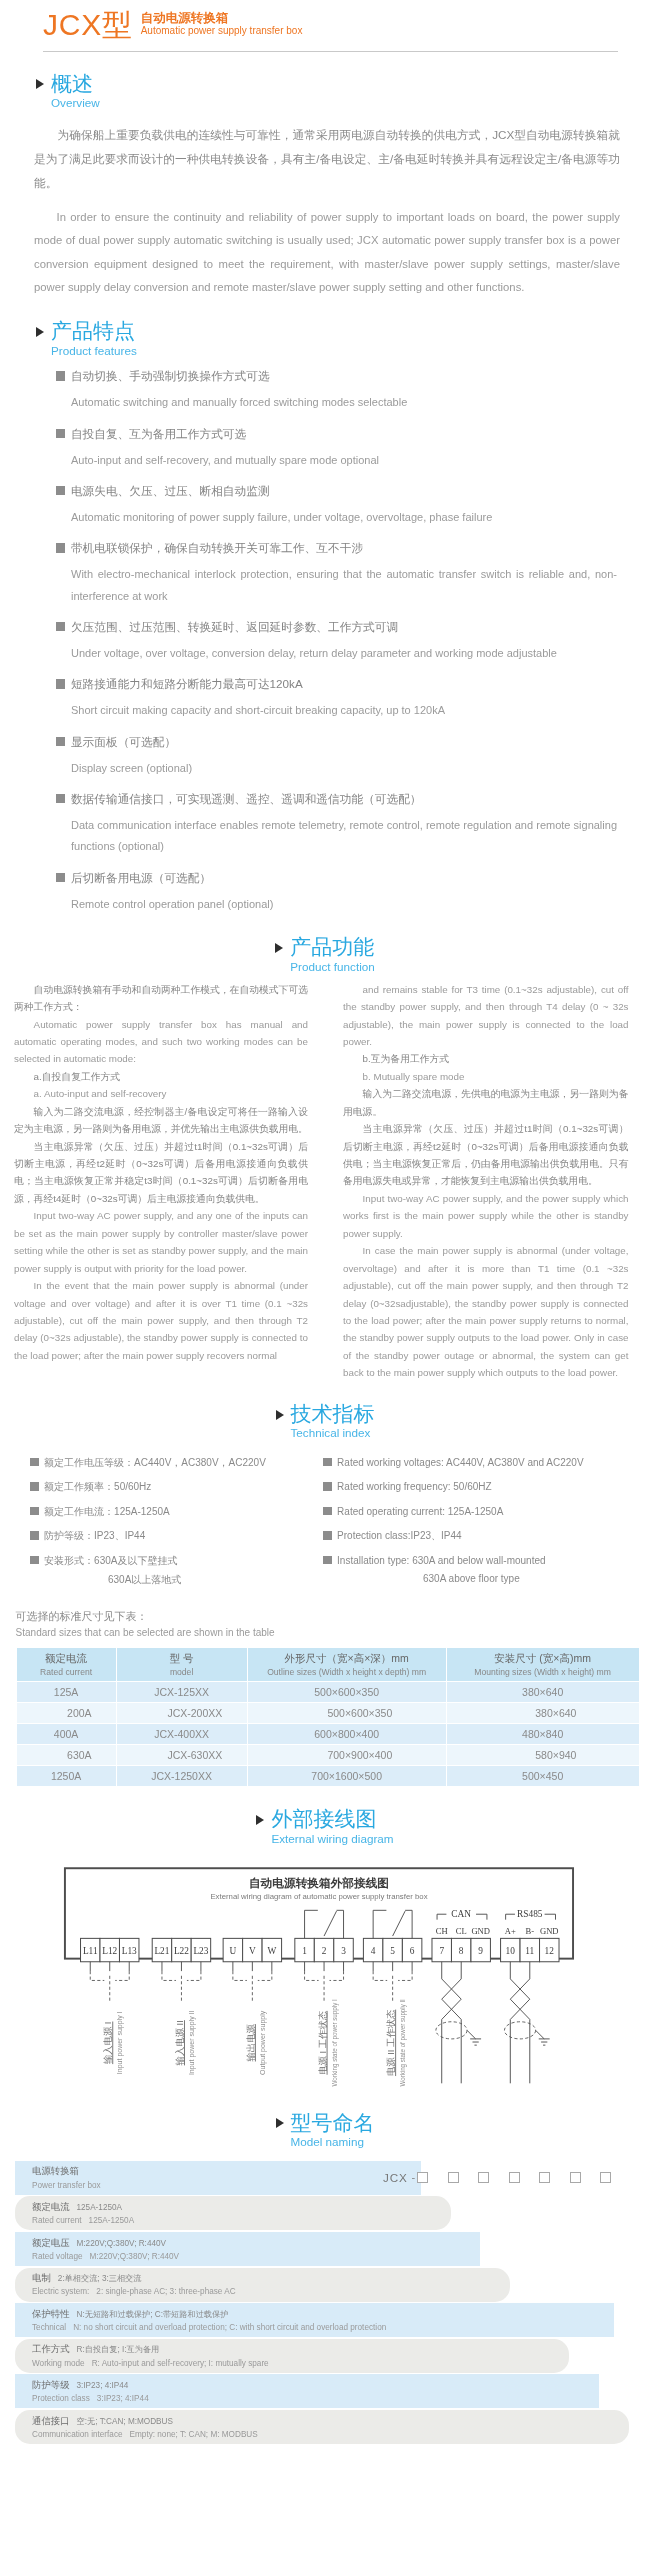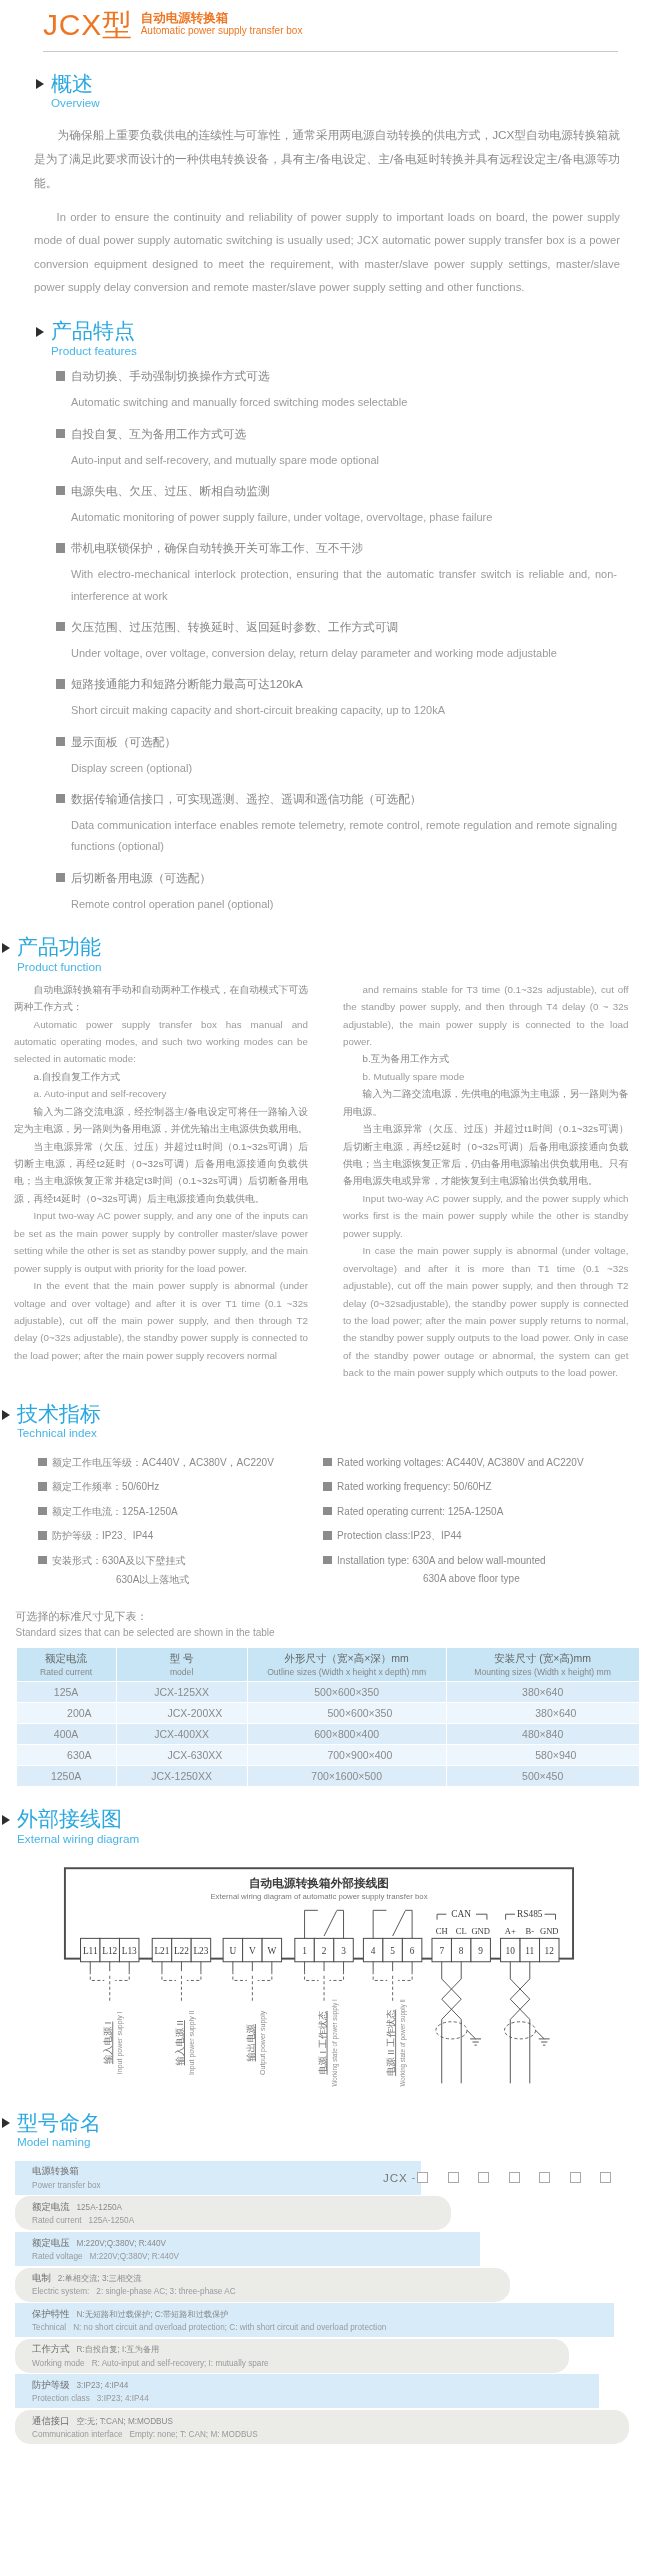--- a/index.html
+++ b/index.html
@@ -12,21 +12,21 @@
   .doc-sub-cn{font-size:12.5px;color:#ee7623;font-weight:bold;line-height:1.15;}
   .doc-sub-en{font-size:10px;color:#ee7623;line-height:1.2;}
   .rule{border:none;border-top:0.8px solid #c9c9c9;margin:12.5px 30px 0 43px;}
 
   
   .sec-head{display:flex;align-items:flex-start;margin-top:20px;}
   .sec-head .tri{width:0;height:0;border-left:8.6px solid #2e2e2e;border-top:5.5px solid transparent;border-bottom:5.5px solid transparent;margin-top:7.8px;margin-right:7px;}
   .sec-head h2{margin:0;font-size:21px;font-weight:normal;color:#29a8e0;line-height:1.1;}
   .sec-head .sub{font-size:11.7px;color:#48b5e7;margin-top:1.6px;}
   .ind1{padding-left:36px;}   
-  .ind2{padding-left:2px;}   
+  .ind2{padding-left:2px;justify-content:center;}   
 
   
   .ov-cn{margin:14px 28px 0 34px;font-size:11.7px;color:#8a8a8a;line-height:2.05;text-indent:2em;text-align:justify;}
   .ov-en{margin:11px 28px 0 34px;font-size:11.3px;color:#9b9b9b;line-height:2.05;text-indent:2em;text-align:justify;}
 
   
   .feat-list{margin:4.7px 31px 0 56px;}
   .feat{margin-top:11.7px;}
   .feat-cn{font-size:11.7px;color:#848484;display:flex;align-items:flex-start;line-height:1.4;}
   .sq{flex:0 0 auto;width:9.4px;height:9.4px;background:#8c8c8c;margin:3.1px 5.5px 0 0;}
@@ -35,21 +35,21 @@
   
   .func-cols{display:flex;margin:7.8px 19.5px 0 14px;}
   .func-col-l{width:294px;}
   .func-col-r{flex:1;margin-left:35px;}
   .fp{margin:0;font-size:9.8px;line-height:1.78;text-indent:2em;text-align:justify;}
   .fp.cn{color:#868686;}
   .fp.en{color:#9b9b9b;}
 
   
   .tech-cols{display:flex;margin-top:6.2px;}
-  .tech-l{width:323px;padding-left:38px;box-sizing:border-box;}
+  .tech-l{width:323px;padding-left:30px;box-sizing:border-box;}
   .tech-r{flex:1;padding-right:15.6px;}
   .ti{display:flex;align-items:flex-start;margin-top:10px;font-size:10px;color:#8a8a8a;line-height:1.45;}
   .ti .sq{width:8.6px;height:8.6px;margin-top:2.3px;}
   .ti-cont{font-size:10px;color:#8a8a8a;margin-top:4.7px;}
   .tech-l .ti-cont{margin-left:78px;}
   .tech-r .ti-cont{margin-left:100px;}
 
   
   .tbl-note-cn{margin:22px 0 0 15.6px;font-size:11px;color:#8a8a8a;}
   .tbl-note-en{margin:3.1px 0 0 15.6px;font-size:10px;color:#9b9b9b;}

